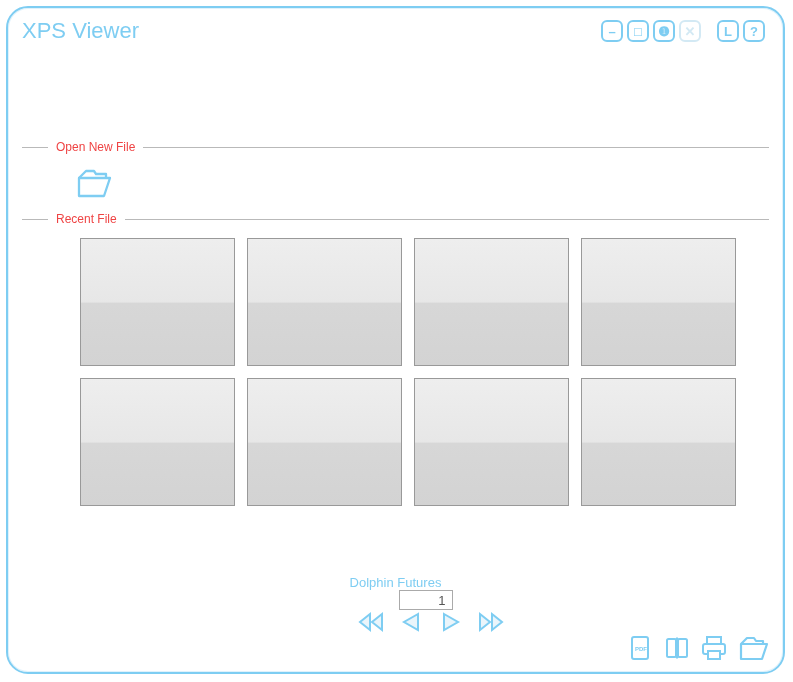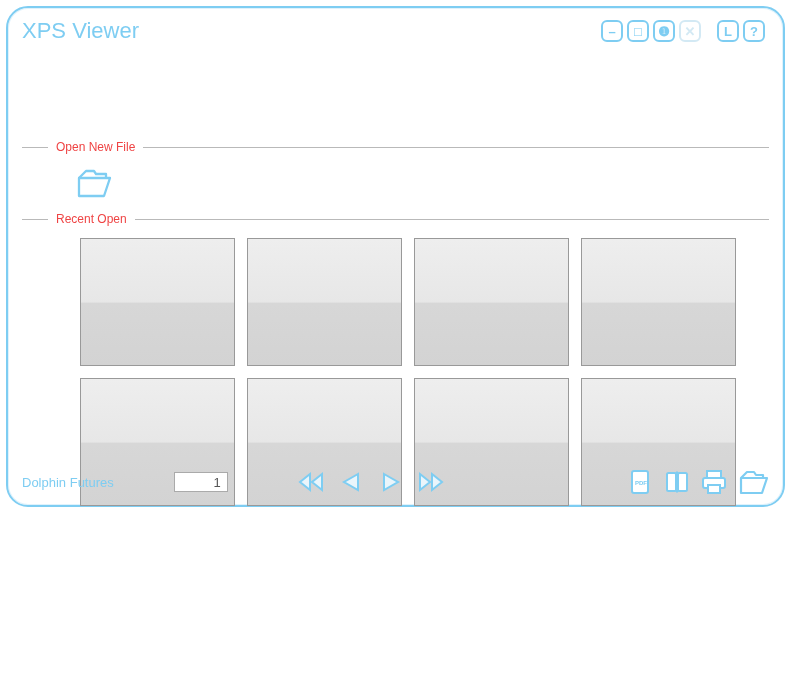--- a/index.html
+++ b/index.html
@@ -6,21 +6,21 @@
   body {
     font-family: "Segoe UI", Tahoma, sans-serif;
     background: #fff;
     width: 793px;
     height: 682px;
     overflow: hidden;
   }
   .window {
     position: absolute;
     top: 6px; left: 6px;
-    width: 779px; height: 501px;
+    width: 779px; height: 668px;
     border: 2px solid #7ecdf2;
     border-radius: 22px;
     background: #fff;
     display: flex;
     flex-direction: column;
     box-shadow: 0 0 0 1px rgba(126,205,242,0.25) inset;
   }
   .titlebar {
     display: flex;
     align-items: center;
@@ -100,20 +100,21 @@
     border: 1px solid #999;
     background: linear-gradient(to bottom, #eeeeee 0%, #e7e7e7 50%, #d7d7d7 51%, #d3d3d3 100%);
     cursor: pointer;
   }
 
   .footer {
     position: absolute;
     left: 14px; right: 14px; bottom: 10px;
     display: flex;
     align-items: center;
+    flex-direction: column;
   }
   .brand {
     color: #7ecdf2;
     font-size: 13px;
   }
   .page-field {
     margin-left: 60px;
     width: 54px; height: 20px;
     border: 1px solid #aaa;
     text-align: right;
@@ -178,21 +179,21 @@
 
     <div class="open-icon">
       <svg width="40" height="34" viewBox="0 0 40 34">
         <path d="M3 12 L10 5 L18 5 L20 8 L30 8 L30 14" fill="#fff" stroke="#7ecdf2" stroke-width="2.3" stroke-linejoin="round"></path>
         <path d="M3 12 L34 12 L28 30 L3 30 Z" fill="#fff" stroke="#7ecdf2" stroke-width="2.3" stroke-linejoin="round"></path>
       </svg>
     </div>
 
     <div class="section-hdr">
       <div class="line-left"></div>
-      <div class="label">Recent Open</div>
+      <div class="label">Recent File</div>
       <div class="line-right"></div>
     </div>
 
     <div class="thumbs">
       <div class="thumb"></div>
       <div class="thumb"></div>
       <div class="thumb"></div>
       <div class="thumb"></div>
       <div class="thumb"></div>
       <div class="thumb"></div>

